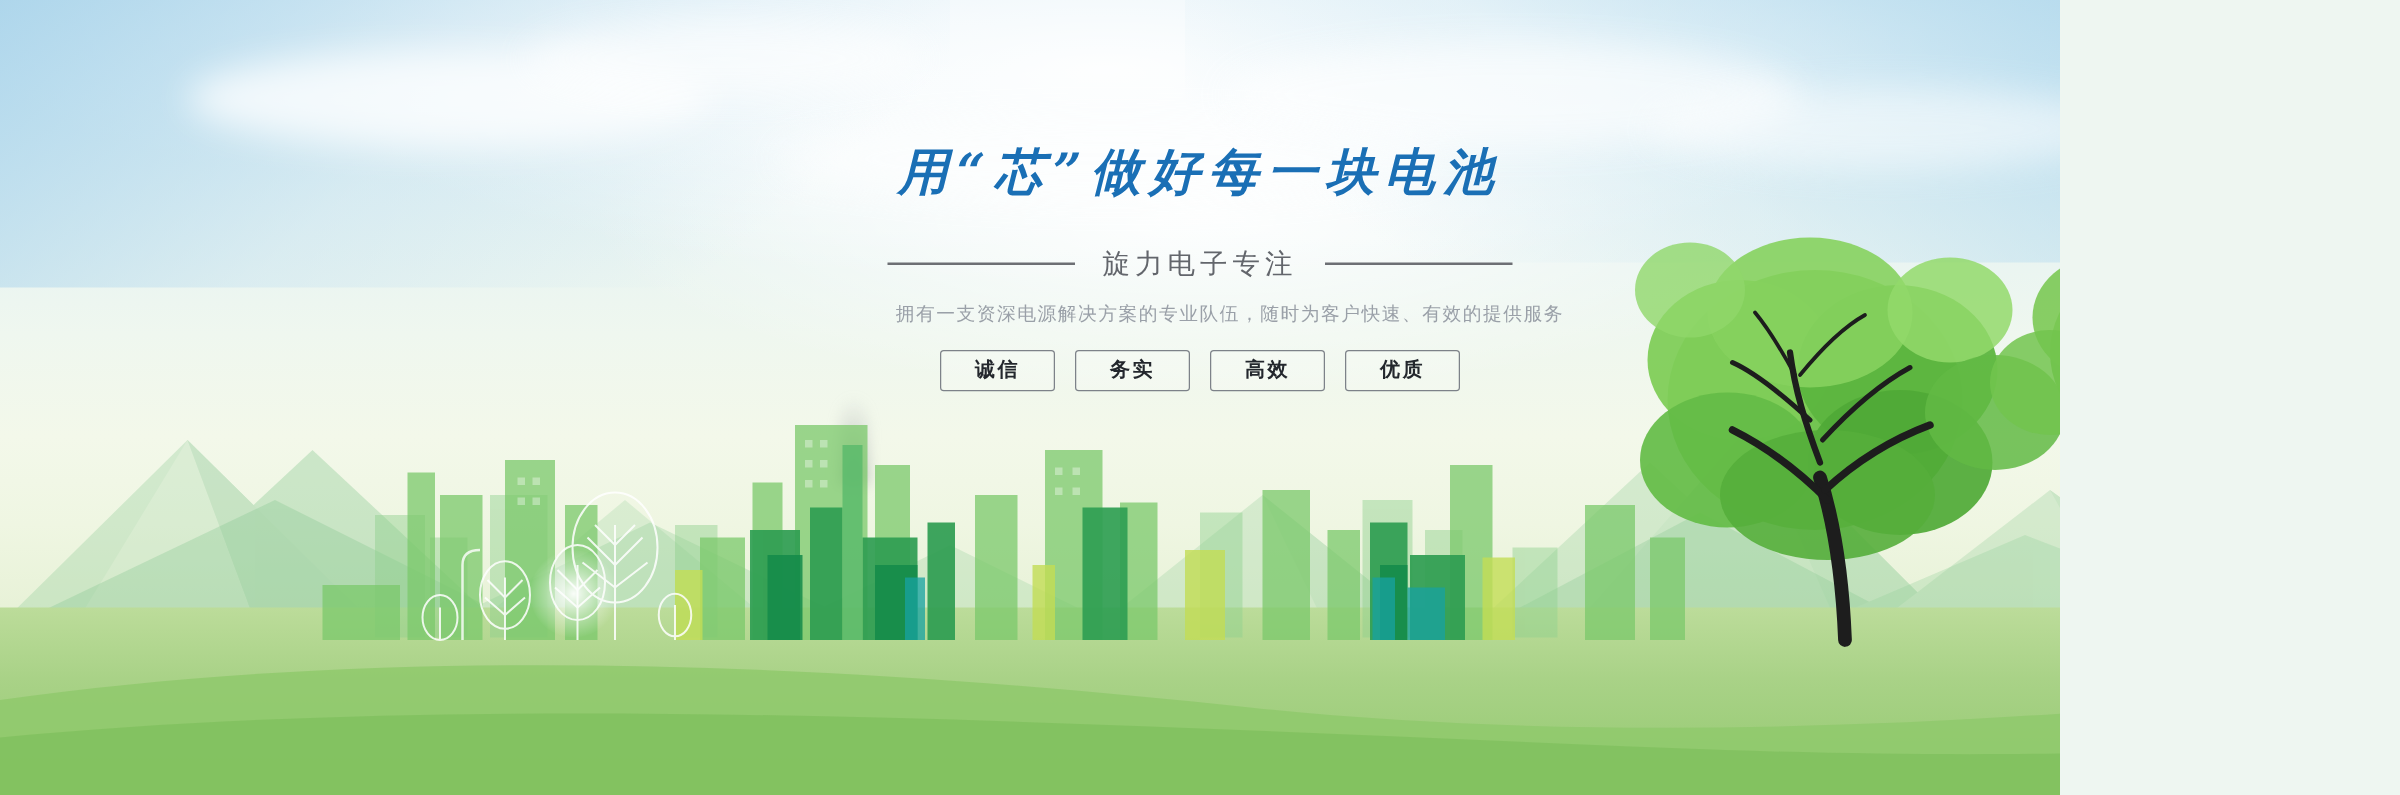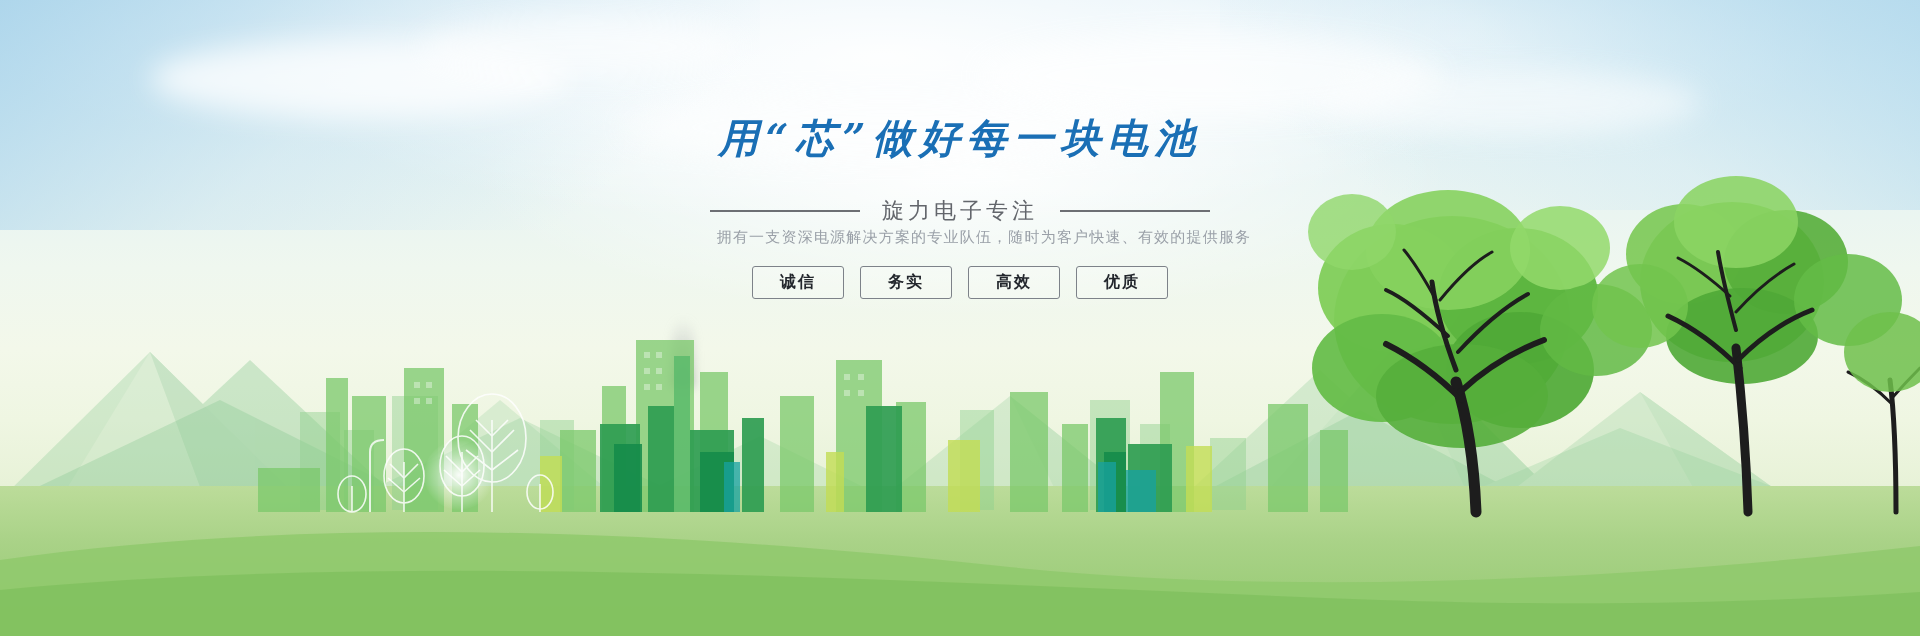--- a/index.html
+++ b/index.html
@@ -4,21 +4,21 @@
 <style>
   * { margin:0; padding:0; box-sizing:border-box; }
   html,body { width:1920px; height:636px; overflow:hidden; }
   body {
     font-family: "DejaVu Sans", "Liberation Sans", sans-serif;
     background:#eef6f1;
   }
 
   #banner {
     position:relative;
-    width:1920px; height:636px;
+    width:1648px; height:636px;
     overflow:hidden;
     background:
       linear-gradient(180deg,
         #d2e9f4 0%,
         #dcefF6 10%,
         #e6f3f3 26%,
         #eff7ef 42%,
         #f3f8ea 55%,
         #eff6e2 66%,
         #e8f2d8 76%,
@@ -96,20 +96,21 @@
     font-size:44px;
     font-weight:700;
     color:#12161c;
     letter-spacing:2px;
     line-height:56px;
     white-space:nowrap;
     text-shadow:0 1px 1px rgba(255,255,255,.5);
   }
 
   .subtitle {
+    margin-top:14px;
     font-size:15px;
     color:#9aa0a8;
     letter-spacing:1.2px;
     line-height:22px;
     white-space:nowrap;
     padding-left:48px;
   }
 
   .tags {
     margin-top:18px;

